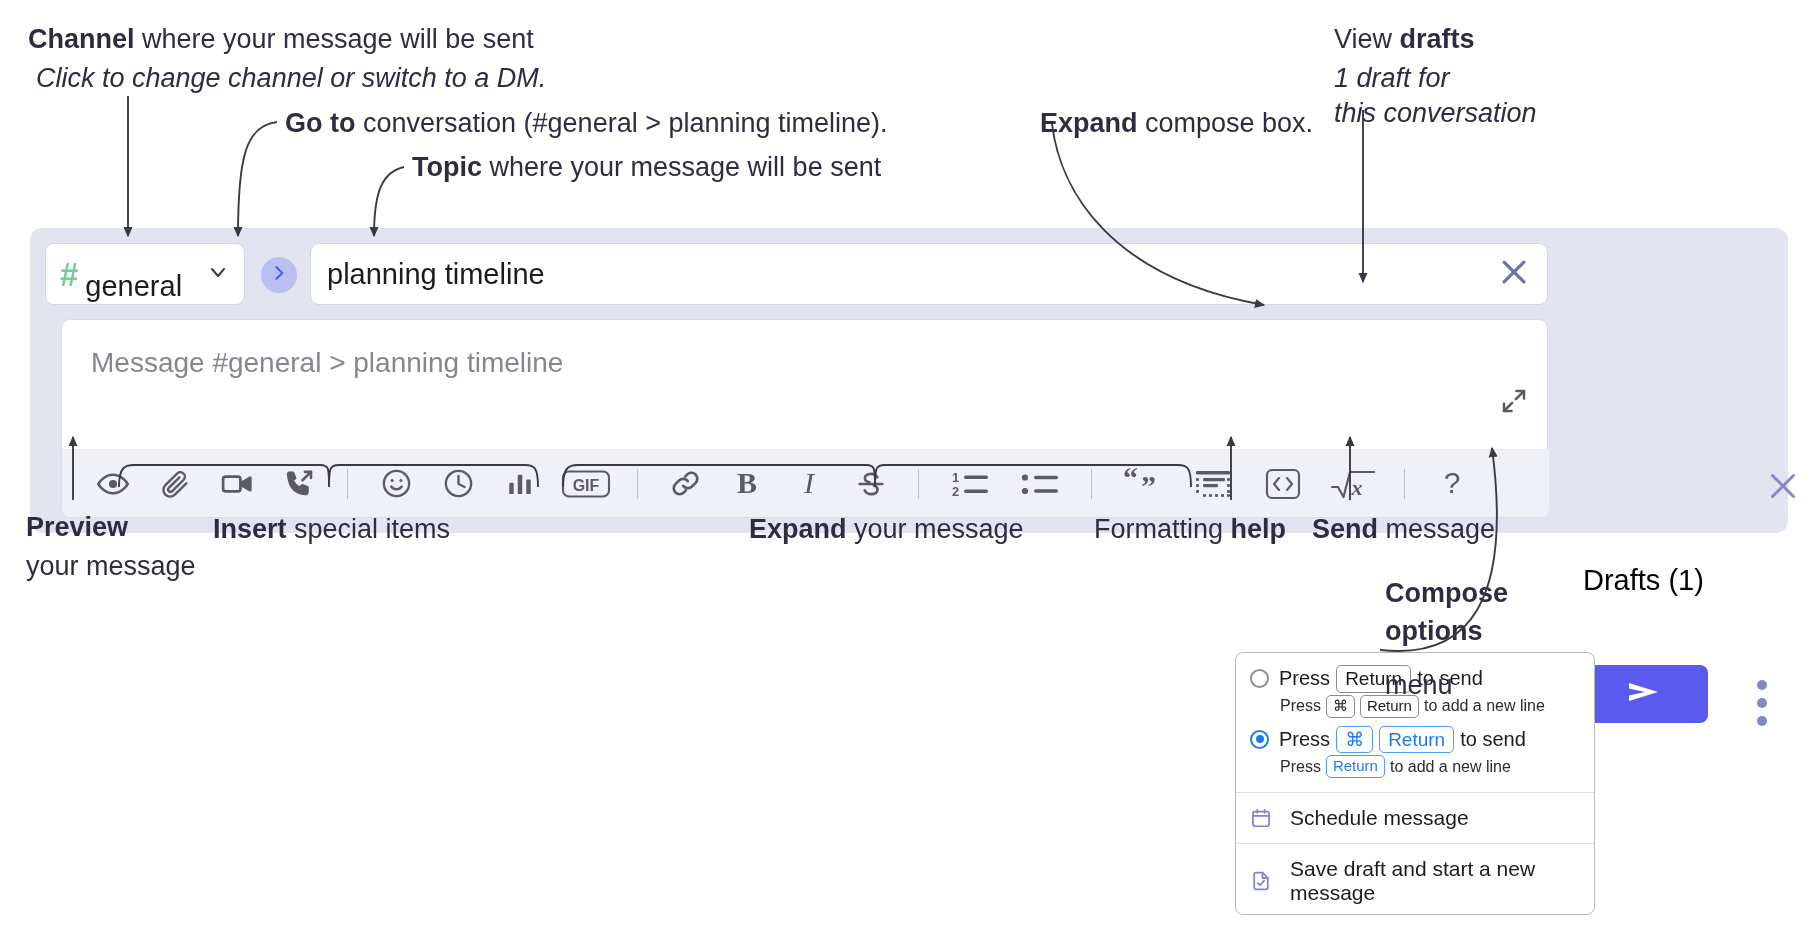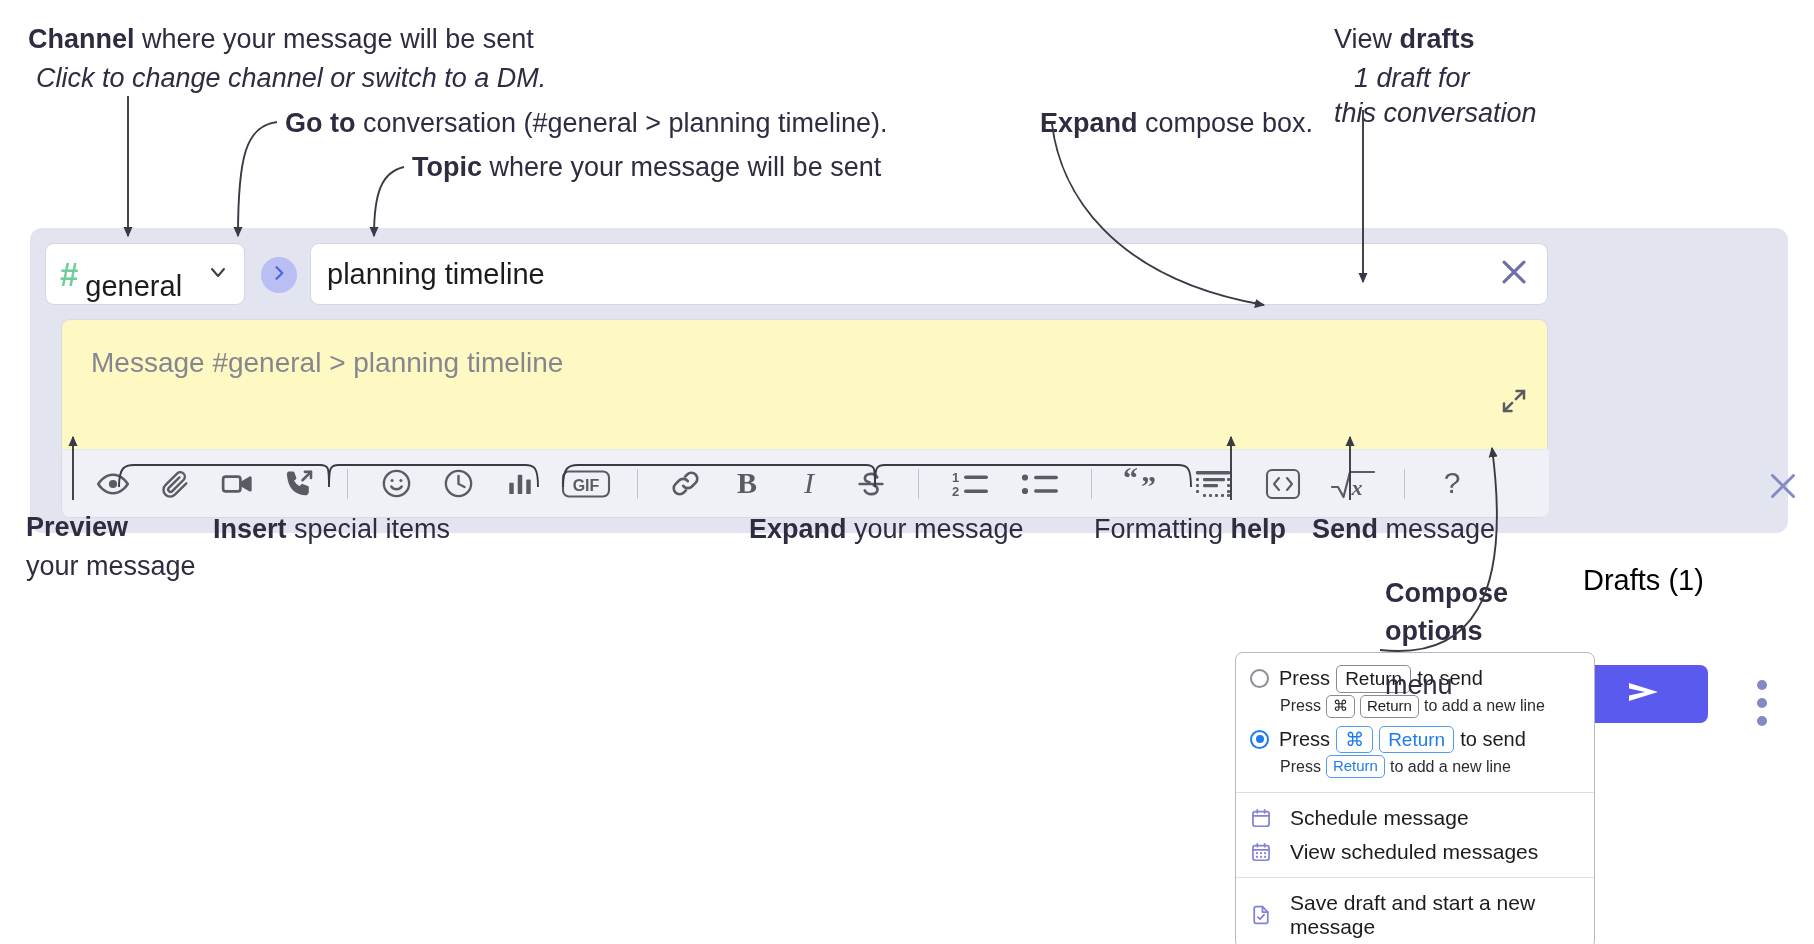--- a/index.html
+++ b/index.html
@@ -72,21 +72,21 @@
     border-radius:9px;
     display:flex; align-items:center;
     padding:0 16px;
   }
   .topic-text { font-size:29px; color:#1d1c1d; }
   .topic-clear { margin-left:auto; }
 
   .msg-box {
     position:absolute; left:16px; top:76px;
     width:1487px; height:199px;
-    background:#fef9c3;
+    background:#ffffff;
     border:1px solid #d9dbe7;
     border-radius:9px;
   }
   .msg-placeholder {
     position:absolute; left:29px; top:27px;
     font-size:28px; color:#868691;
   }
   .expand-btn { position:absolute; right:18px; top:66px; }
 
   .toolbar {
@@ -454,39 +454,20 @@
         <svg width="22" height="22" viewBox="0 0 24 24" fill="none" stroke="#8181d6" stroke-width="1.9" stroke-linecap="round">
             <rect x="3.2" y="5" width="17.6" height="16" rx="2.4"></rect>
             <line x1="3.2" y1="9.6" x2="20.8" y2="9.6"></line>
             <line x1="8" y1="3" x2="8" y2="6.4"></line>
             <line x1="16" y1="3" x2="16" y2="6.4"></line>
           </svg>
       </span>
       <span>Schedule message</span>
     </div>
 
-    <div class="mitem">
-      <span class="mico">
-        <svg width="22" height="22" viewBox="0 0 24 24" fill="none" stroke="#8181d6" stroke-width="1.8" stroke-linecap="round">
-            <rect x="3.2" y="5" width="17.6" height="16" rx="2.4"></rect>
-            <line x1="3.2" y1="9.6" x2="20.8" y2="9.6"></line>
-            <line x1="8" y1="3" x2="8" y2="6.4"></line>
-            <line x1="16" y1="3" x2="16" y2="6.4"></line>
-            <g fill="#8181d6" stroke="none">
-              <rect x="6.6" y="12.2" width="2.1" height="2.1"></rect>
-              <rect x="11" y="12.2" width="2.1" height="2.1"></rect>
-              <rect x="15.4" y="12.2" width="2.1" height="2.1"></rect>
-              <rect x="6.6" y="16.2" width="2.1" height="2.1"></rect>
-              <rect x="11" y="16.2" width="2.1" height="2.1"></rect>
-              <rect x="15.4" y="16.2" width="2.1" height="2.1"></rect>
-            </g>
-          </svg>
-      </span>
-      <span>View scheduled messages</span>
-    </div>
 
     <div class="mdiv"></div>
 
     <div class="mitem">
       <span class="mico">
         <svg width="22" height="22" viewBox="0 0 24 24" fill="none" stroke="#8181d6" stroke-width="1.9" stroke-linecap="round" stroke-linejoin="round">
             <path d="M13.6 2.8H6.6a2 2 0 0 0-2 2v14.4a2 2 0 0 0 2 2h10.8a2 2 0 0 0 2-2V8.8Z"></path>
             <polyline points="13.6,2.8 13.6,8.8 19.4,8.8"></polyline>
             <polyline points="8.6,14.4 11,16.6 15.4,11.6"></polyline>
           </svg>
@@ -507,21 +488,21 @@
   <div class="anno" style="left:412px; top:150px; font-size:27px;">
     <b>Topic</b><span> where your message will be sent</span>
   </div>
 
   <div class="anno" style="left:1040px; top:106px; font-size:27px;">
     <b>Expand</b><span> compose box.</span>
   </div>
 
   <div class="anno" style="left:1334px; top:22px; font-size:27px;">
     <div><span>View </span><b>drafts</b></div>
-    <div style="margin-top:4px;margin-left:20px;"><i>1 draft for</i></div>
+    <div style="margin-top:4px;"><i>1 draft for</i></div>
     <div style="margin-top:1px;"><i>this conversation</i></div>
   </div>
 
   <div class="anno" style="left:213px; top:512px; font-size:27px;">
     <b>Insert</b><span> special items</span>
   </div>
 
   <div class="anno" style="left:26px; top:510px; font-size:27px;">
     <div><b>Preview</b></div>
     <div style="margin-top:4px;"><span>your message</span></div>

